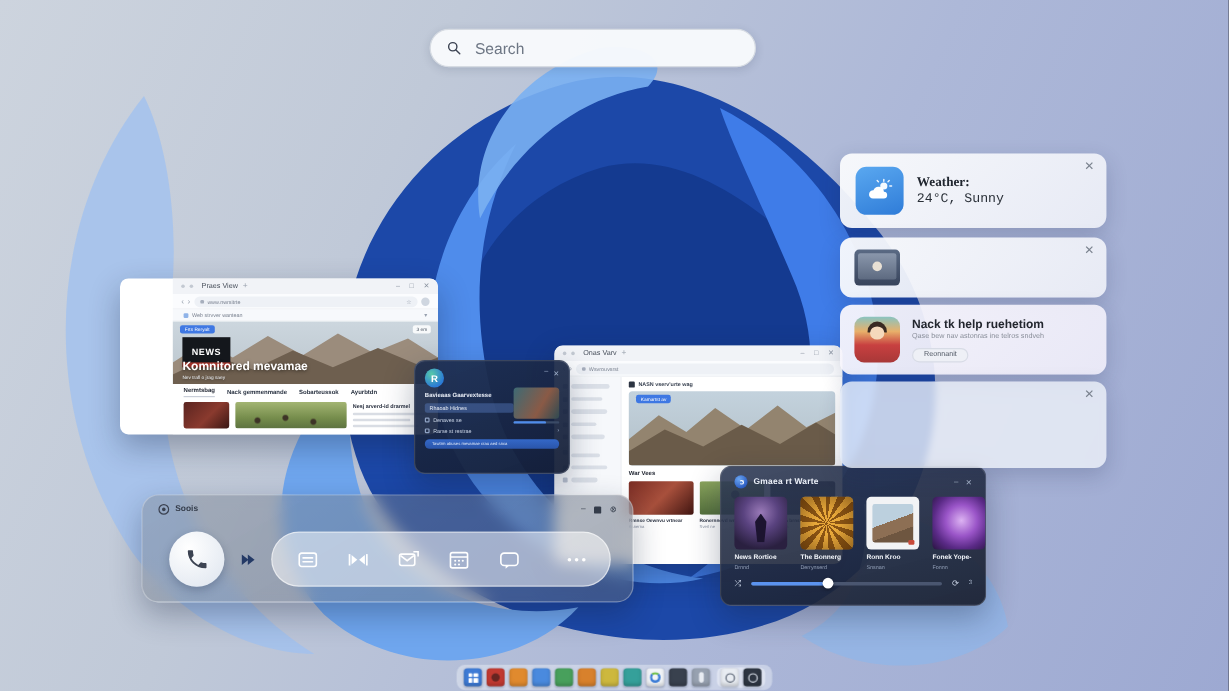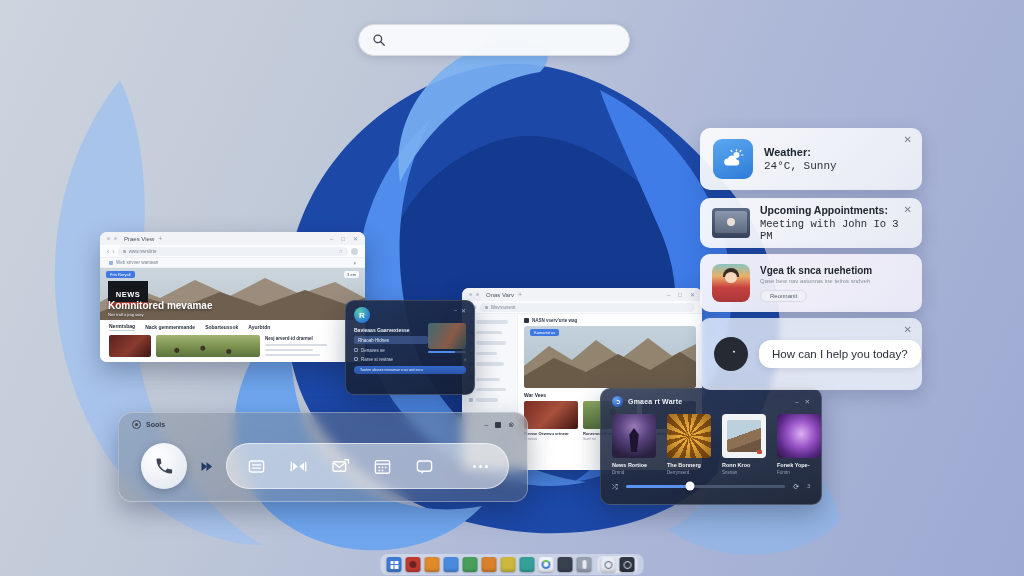--- a/index.html
+++ b/index.html
@@ -34,21 +34,21 @@
   .lock{width:3px;height:3px;border-radius:1px;background:#a7afbd;}
   .url-text{font-size:4.5px;color:#7a8290;white-space:nowrap;overflow:hidden;flex:1;}
   .pill-ic{font-size:5px;color:#97a0ae;}
   .avatar{width:7px;height:7px;border-radius:50%;background:#cfd6e0;}
   .b-bookmarks{display:flex;align-items:center;gap:3px;padding:0 9px;height:10px;background:#f7f9fc;border-bottom:1px solid #eef0f4;}
   .bm-ic{width:4px;height:4px;border-radius:1px;background:#8fb3e8;}
   .bm-label{font-size:4.5px;color:#7a8290;white-space:nowrap;}
   .bm-caret{font-size:5px;color:#97a0ae;}
 
   
-  #browser-left{left:100px;top:232px;width:265px;height:130px;z-index:3;}
+  #browser-left{left:100px;top:232px;width:265px;height:130px;z-index:3;padding-left:44px;}
   .hero{position:relative;height:52px;background:linear-gradient(#ccd6de,#bac5cc);overflow:hidden;}
   .hero svg{position:absolute;left:0;bottom:0;width:100%;height:100%;}
   .hero-tag{position:absolute;left:6px;top:3px;background:rgba(43,107,228,.88);color:#fff;font-size:4px;padding:1px 4px;border-radius:2px;}
   .hero-meta{position:absolute;right:6px;top:3px;background:rgba(255,255,255,.85);color:#4b5563;font-size:4px;padding:1px 3px;border-radius:2px;}
   .news-box{position:absolute;left:8px;top:13px;width:40px;background:#14171c;text-align:center;padding-top:2px;}
   .news-box span{color:#fff;font-weight:bold;font-size:7.5px;letter-spacing:.5px;}
   .news-red{height:4px;background:#b03a30;margin-top:1px;}
   .headline{position:absolute;left:8px;bottom:9px;color:#fff;font-size:10px;font-weight:bold;text-shadow:0 1px 3px rgba(0,0,0,.55);}
   .subheadline{position:absolute;left:8px;bottom:3px;color:#eef2f6;font-size:4px;text-shadow:0 1px 2px rgba(0,0,0,.4);}
   .links-row{display:flex;align-items:center;gap:10px;padding:0 9px;height:14px;background:#fff;}
@@ -166,21 +166,21 @@
   .tw-dots i{width:3px;height:3px;border-radius:50%;background:#fff;}
 
   
   .widget{position:absolute;left:700px;width:222px;z-index:7;border-radius:10px;
     background:linear-gradient(135deg,rgba(250,251,253,.95),rgba(238,240,248,.9));
     box-shadow:0 6px 18px rgba(30,40,80,.2);}
   .w-close{position:absolute;top:7px;right:10px;font-size:10px;color:#7a828e;line-height:1;}
   #widget-weather{top:128px;height:62px;display:flex;align-items:center;gap:11px;padding:0 13px;}
   .ww-icon{width:40px;height:40px;border-radius:9px;background:linear-gradient(160deg,#5aa8f0,#2f7cd8);
     display:grid;place-items:center;flex:none;}
-  .w-title{font-size:11px;font-weight:bold;color:#20262f;}
+  .w-title{font-size:11px;font-weight:bold;color:#20262f;font-family:Liberation Serif, serif;}
   .w-value{font-size:11px;color:#2a3038;margin-top:2px;font-family:Liberation Mono, monospace;}
   #widget-appt{top:198px;height:50px;display:flex;align-items:center;gap:10px;padding:0 12px;}
   #widget-appt .w-title,#widget-appt .w-value{font-size:10.5px;}
   .wa-icon{width:38px;height:30px;border-radius:4px;overflow:hidden;position:relative;flex:none;
     background:linear-gradient(#5a6a84,#38445c);}
   .wa-icon .screen{position:absolute;inset:3px 3px 5px;background:linear-gradient(#8a97ac,#5d6a80);border-radius:2px;}
   .wa-icon .person{position:absolute;left:15px;top:10px;width:8px;height:8px;border-radius:50%;background:#e8e0d4;}
   #widget-suggest{top:254px;height:58px;display:flex;align-items:center;gap:10px;padding:0 12px;
     background:linear-gradient(135deg,rgba(248,246,252,.95),rgba(240,238,250,.9));}
   .ws-avatar{width:38px;height:38px;border-radius:8px;overflow:hidden;position:relative;flex:none;
@@ -226,20 +226,21 @@
     <path d="M300 300 C230 360 210 450 270 512 C330 566 430 562 482 506 C400 522 320 480 300 410 C287 365 290 330 300 300 Z" fill="#6fa6ee"></path>
     <path d="M500 40 C430 60 390 120 400 182 C430 122 480 82 540 72 C560 52 540 35 500 40 Z" fill="#7ab0f2" opacity=".9"></path>
     <path d="M720 420 C780 430 832 470 840 522 C800 562 720 566 668 530 C710 510 726 470 720 420 Z" fill="#8fb6ea" opacity=".7"></path>
   </svg>
 
   <div class="search-bar">
     <svg width="14" height="14" viewBox="0 0 24 24">
       <circle cx="10" cy="10" r="6.5" fill="none" stroke="#3c4352" stroke-width="2.2"></circle>
       <line x1="15" y1="15" x2="21" y2="21" stroke="#3c4352" stroke-width="2.2" stroke-linecap="round"></line>
     </svg>
+    <input type="text" placeholder="Search" style="">
   </div>
 
   <div class="win browser" id="browser-left">
     <div class="b-titlebar">
       <span class="dot"></span>
       <span class="dot"></span>
       <span class="b-tab">Praes View</span>
       <span class="b-plus">+</span>
       <span class="spacer"></span>
       <span class="wc">–</span>
@@ -533,50 +534,37 @@
       <div class="w-value">24°C, Sunny</div>
     </div>
     <span class="w-close">✕</span>
   </div>
 
   <div class="widget" id="widget-appt">
     <div class="wa-icon">
       <div class="screen"></div>
         <div class="person"></div>
     </div>
-    <div>
-      <div class="w-title">Upcoming Appointments:</div>
-      <div class="w-value">Meeting with John Io 3 PM</div>
-    </div>
     <span class="w-close">✕</span>
   </div>
 
   <div class="widget" id="widget-suggest">
     <div class="ws-avatar">
       <div class="hair"></div>
         <div class="face"></div>
     </div>
     <div>
-      <div class="ws-title">Vgea tk snca ruehetiom</div>
+      <div class="ws-title">Nack tk help ruehetiom</div>
       <div class="ws-sub">Qase bew nav astonras ine telros sndveh</div>
       <span class="ws-btn">Reonnanit</span>
     </div>
   </div>
 
   <div class="widget" id="widget-assist">
     <span class="w-close">✕</span>
-    <div class="as-row">
-      <div class="as-avatar">
-        <svg width="16" height="16" viewBox="0 0 24 24">
-          <path d="M14 3a9 9 0 1 0 0 18 7.2 7.2 0 0 1 0-18z" fill="#fff"></path>
-          <circle cx="16.5" cy="8.5" r="1.4" fill="#fff"></circle>
-        </svg>
-      </div>
-      <div class="as-bubble">How can I help you today?</div>
-    </div>
   </div>
 
   <div class="taskbar">
     <span class="tb-icon" style="background: rgb(62, 123, 214);">
         <span class="tb-grid">
           <i></i>
           <i></i>
           <i></i>
           <i></i>
         </span>

